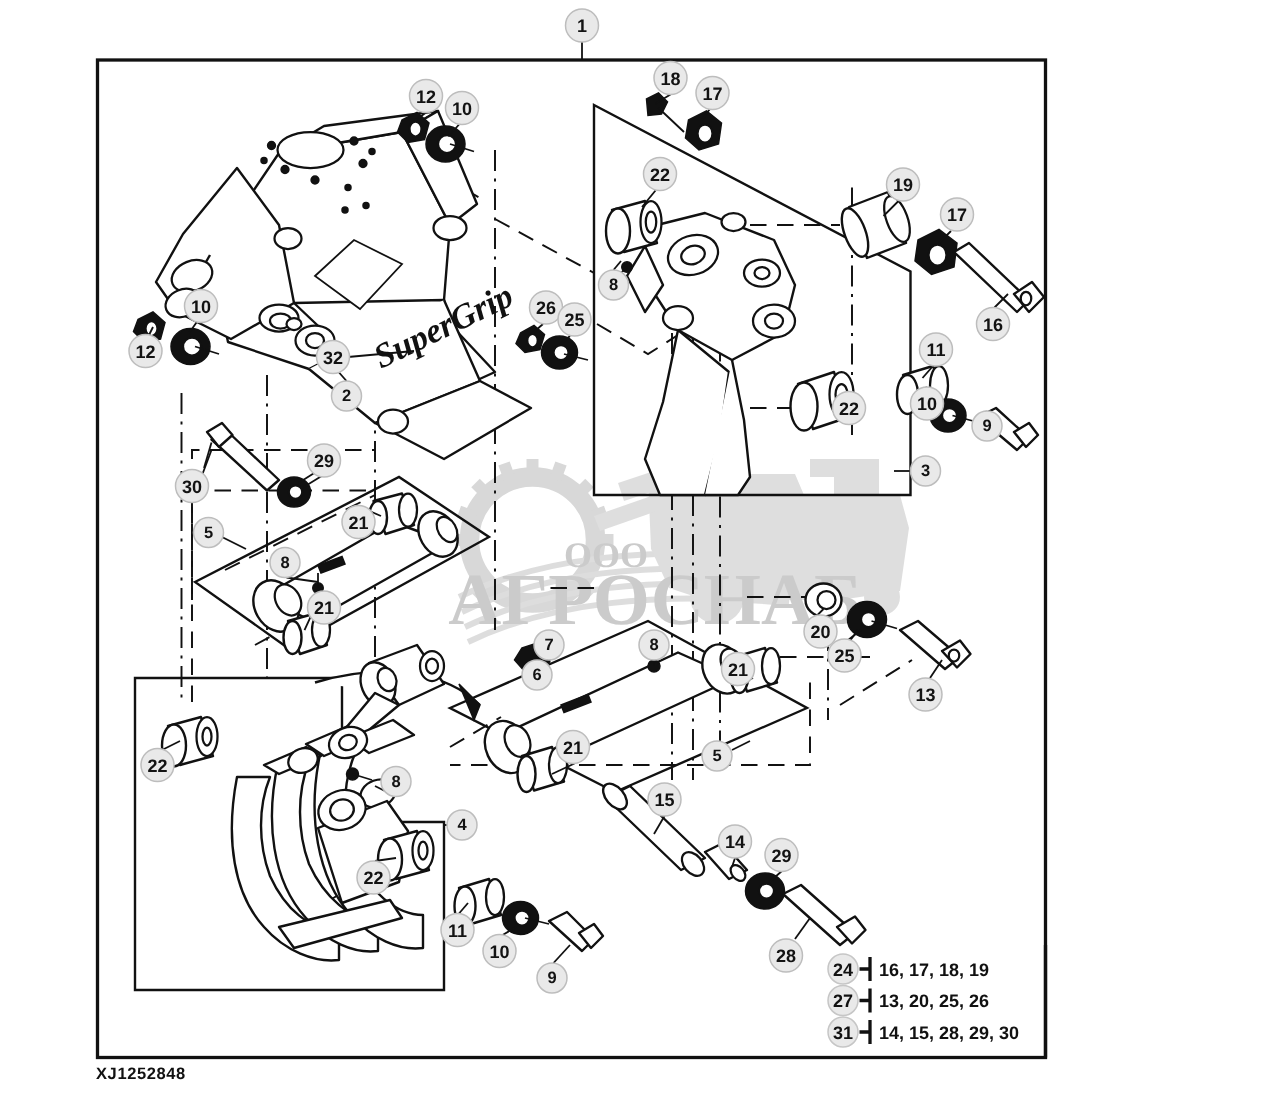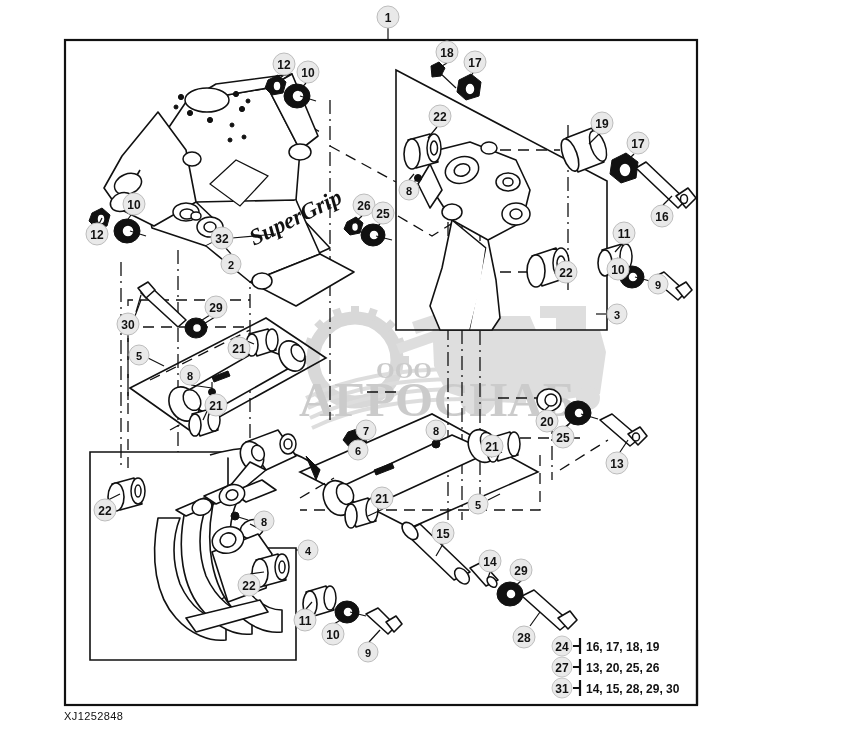--- a/index.html
+++ b/index.html
@@ -21,21 +21,21 @@
   .part{fill:#ffffff;stroke:#111;stroke-width:1.6;stroke-linejoin:round;}
   .part-l{fill:#ffffff;stroke:#111;stroke-width:1.2;}
   .dark{fill:#111;stroke:#111;stroke-width:1;}
   .hole{fill:#ffffff;stroke:#111;stroke-width:1.5;}
   .wmtxt{font-family:"Liberation Serif",serif;font-weight:bold;fill:#c9c9c9;}
   .sg{font-family:"Liberation Serif",serif;font-style:italic;
       font-weight:bold;fill:#111;}
   .legnum{font-family:"Liberation Sans",sans-serif;font-weight:bold;
           font-size:12px;fill:#111;}
   .docid{position:absolute;left:64px;top:710px;font-size:11px;
-         font-weight:normal;color:#111;letter-spacing:.4px;text-align:center;}
+         font-weight:bold;color:#111;letter-spacing:.4px;text-align:center;}
 </style>
 </head>
 <body>
 
 <div id="sheet">
 <svg width="841" height="731" viewBox="0 0 841 731">
 
   <rect x="0" y="0" width="841" height="731" fill="#ffffff"></rect>
 
   <g opacity="0.95">

